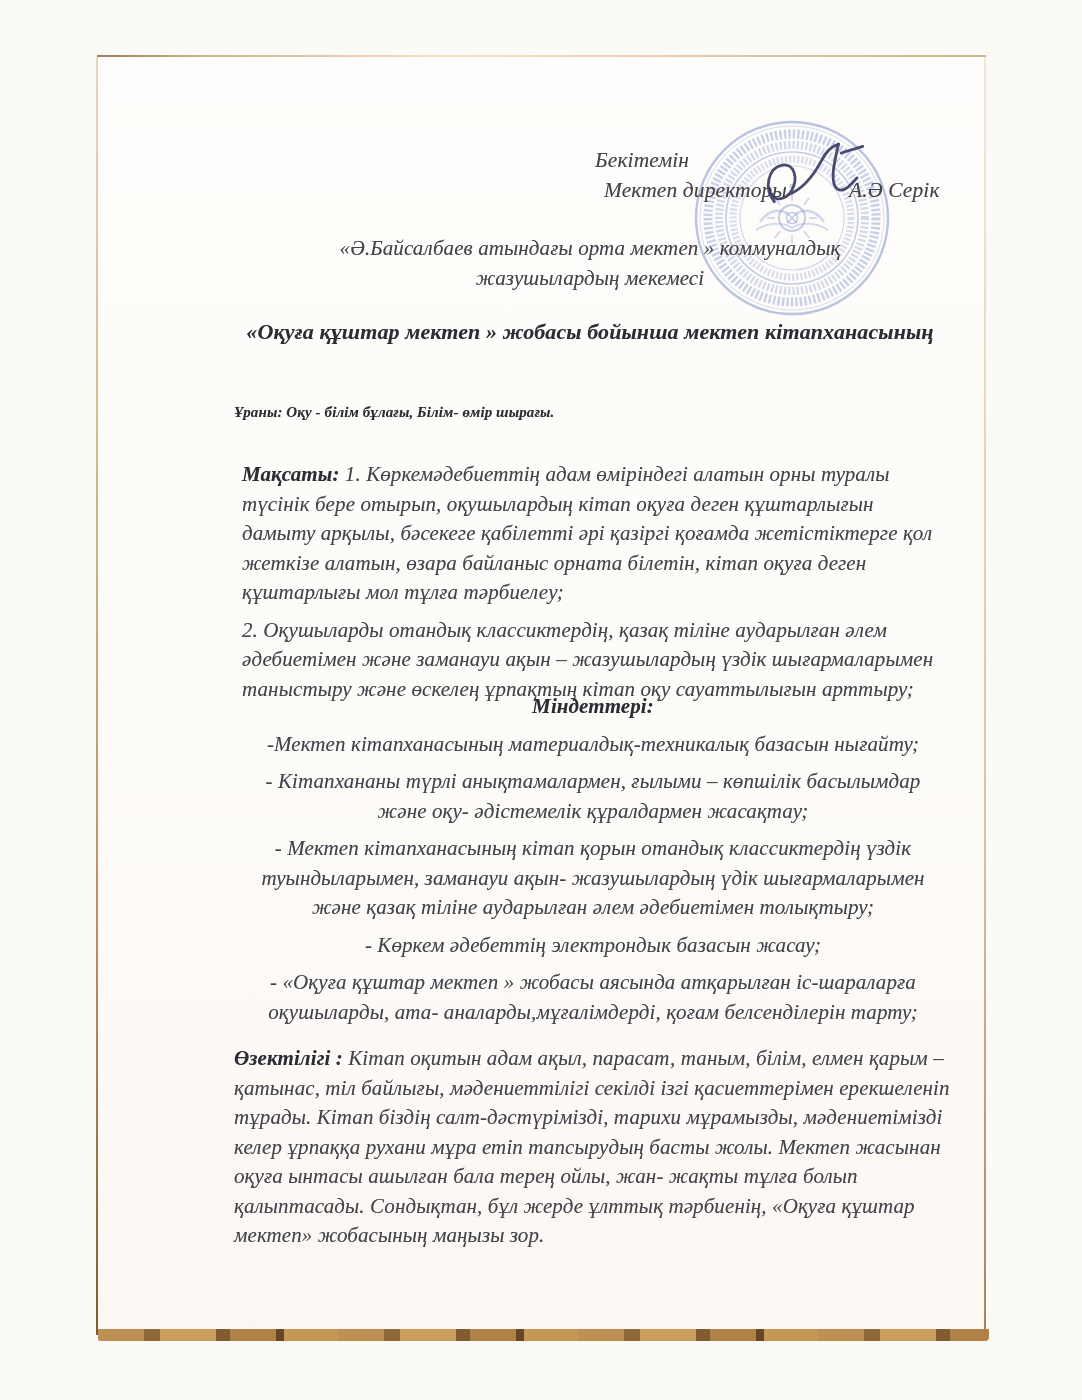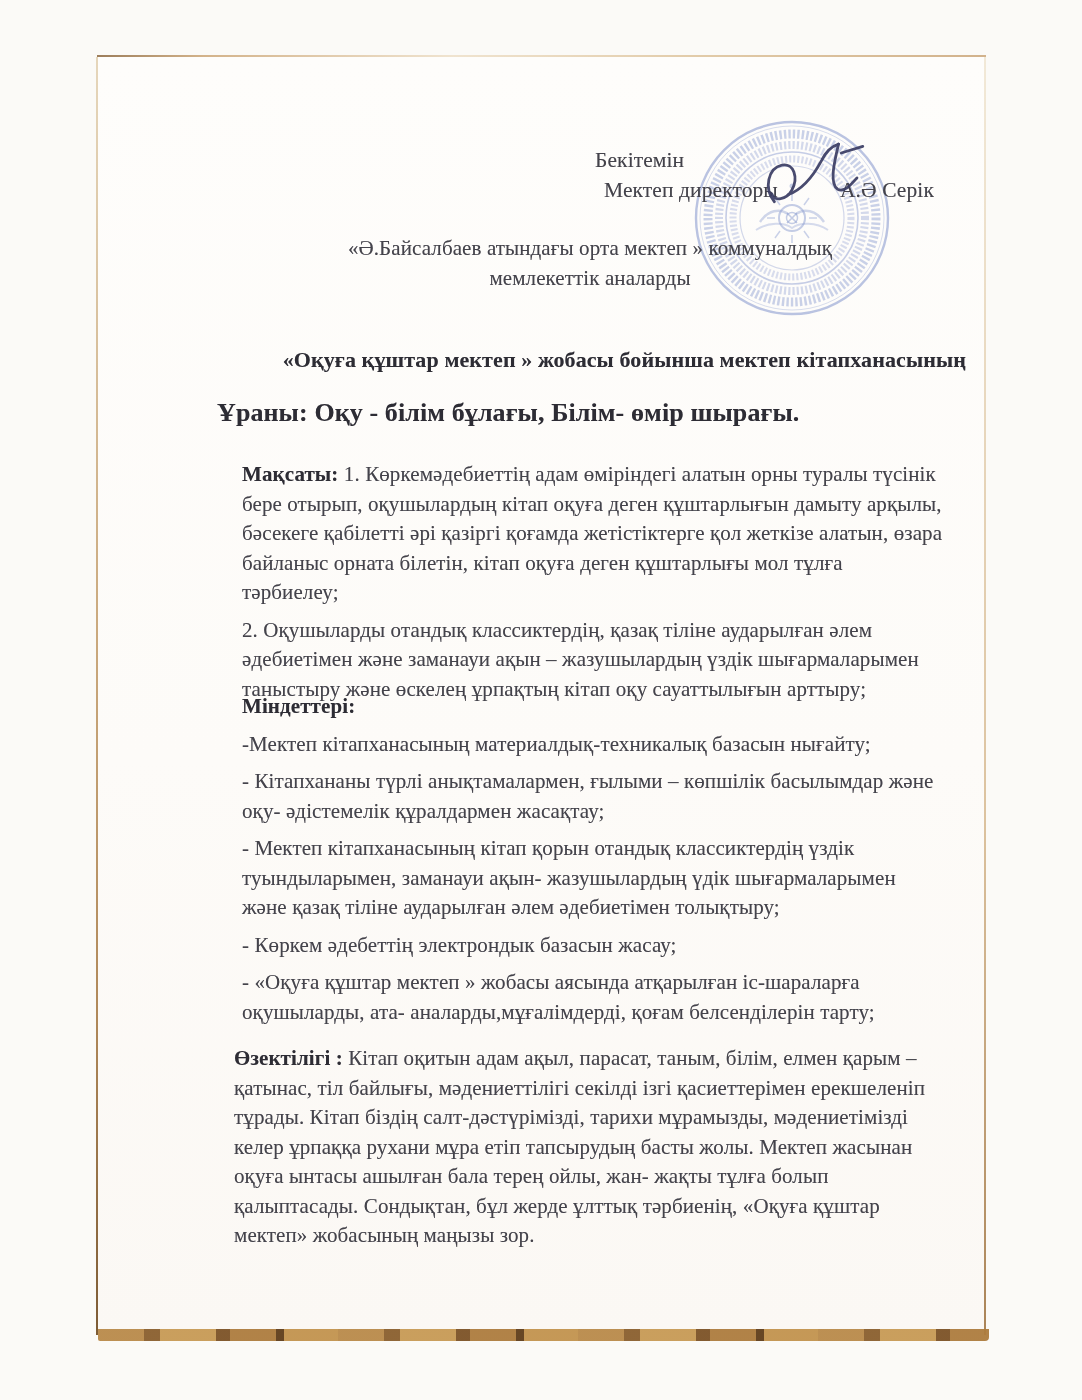--- a/index.html
+++ b/index.html
@@ -15,32 +15,32 @@
   .edge-left{left:96px;top:57px;width:2px;height:1278px;opacity:.9;
      background:linear-gradient(180deg,#e3d2b4,#c5a070 45%,#a87c48 75%,#6f4a20);}
   .edge-right{left:984px;top:57px;width:2px;height:1278px;opacity:.8;
      background:linear-gradient(180deg,#efe4cf,#d4b488 60%,#96662f);}
   .wood-strip{left:98px;top:1329px;width:891px;height:12px;border-radius:0 0 4px 2px;opacity:.95;
      background:repeating-linear-gradient(90deg,
         #b98a4a 0 46px,#8a5f2e 46px 62px,#c79a55 62px 118px,#7c5226 118px 132px,
         #ad7c3e 132px 178px,#5f3d1a 178px 186px,#c2934e 186px 240px);}
   
   .blk{position:absolute;color:#44434b;font-size:21px;line-height:29.5px;
-       text-shadow:0 0 .6px rgba(60,60,72,.35);letter-spacing:.1px;z-index:4;}
+       text-shadow:0 0 .6px rgba(60,60,72,.35);letter-spacing:.1px;z-index:4;font-style:italic;}
   b{color:#2d2c34;}
   .approval{left:498px;top:88px;line-height:30px;font-size:21.5px;}
   .approval .ind{padding-left:9px;}
   .sig-space{display:inline-block;width:62px;}
   .institution{left:137px;top:176px;width:712px;text-align:center;line-height:30px;}
-  .doc-title{left:117px;top:258px;width:752px;text-align:right;line-height:33px;
-             font-weight:bold;font-size:22px;color:#2d2c34;margin-top:28px;}
-  .motto{left:120px;top:341px;font-weight:bold;font-size:26px;color:#2d2c34;}
+  .doc-title{left:117px;top:258px;width:752px;text-align:center;line-height:33px;
+             font-weight:bold;font-size:22px;color:#2d2c34;}
+  .motto{left:137px;top:341px;font-weight:bold;font-size:15px;color:#2d2c34;}
   .goal{left:137px;top:395px;width:718px;}
   .goal p,.tasks p{margin:8px;}
-  .tasks{left:137px;top:627px;width:718px;}
+  .tasks{left:137px;top:627px;width:718px;text-align:center;}
   .relevance{left:137px;top:987px;width:718px;}
   
   .stamp{position:absolute;left:595px;top:61px;z-index:3;}
   .signature{position:absolute;left:660px;top:84px;z-index:5;transform:rotate(-4deg);}
 </style>
 </head>
 <body>
 
 <div class="scene">
   <div class="edge edge-top"></div>
@@ -84,21 +84,21 @@
 
     <div class="blk approval">
       <div>Бекітемін</div>
       <div class="ind">
         <span>Мектеп директоры</span><span class="sig-space"></span><span>А.Ә Серік</span>
       </div>
     </div>
 
     <div class="blk institution">
       <div>«Ә.Байсалбаев атындағы орта мектеп » коммуналдық</div>
-      <div>мемлекеттік аналарды</div>
+      <div>жазушылардың мекемесі</div>
     </div>
 
     <div class="blk doc-title">
       <div>«Оқуға құштар мектеп » жобасы бойынша мектеп кітапханасының</div>
     </div>
 
     <div class="blk motto">
       <span>Ұраны:</span>
       <span>Оқу - білім бұлағы, Білім-  өмір шырағы.</span>
     </div>

